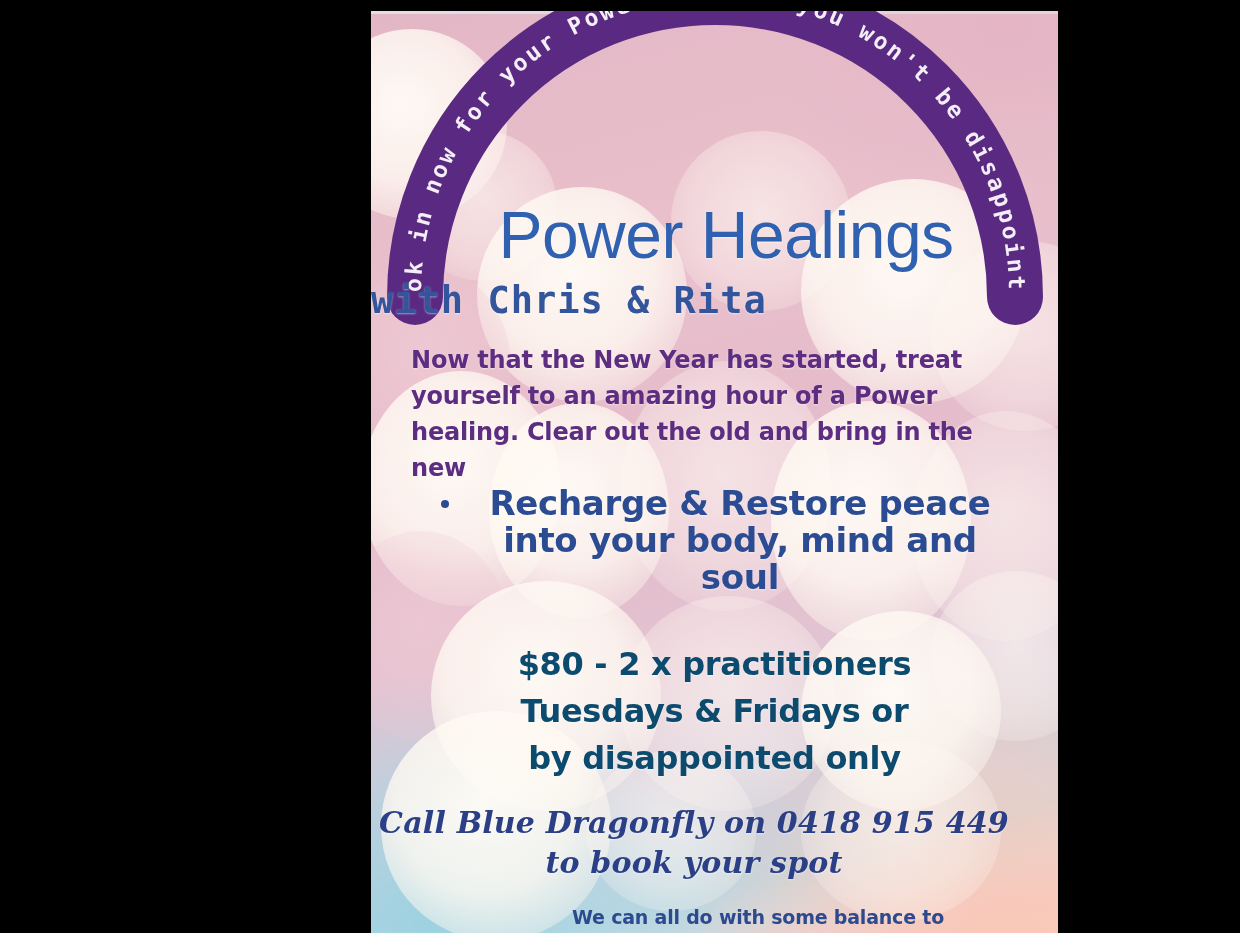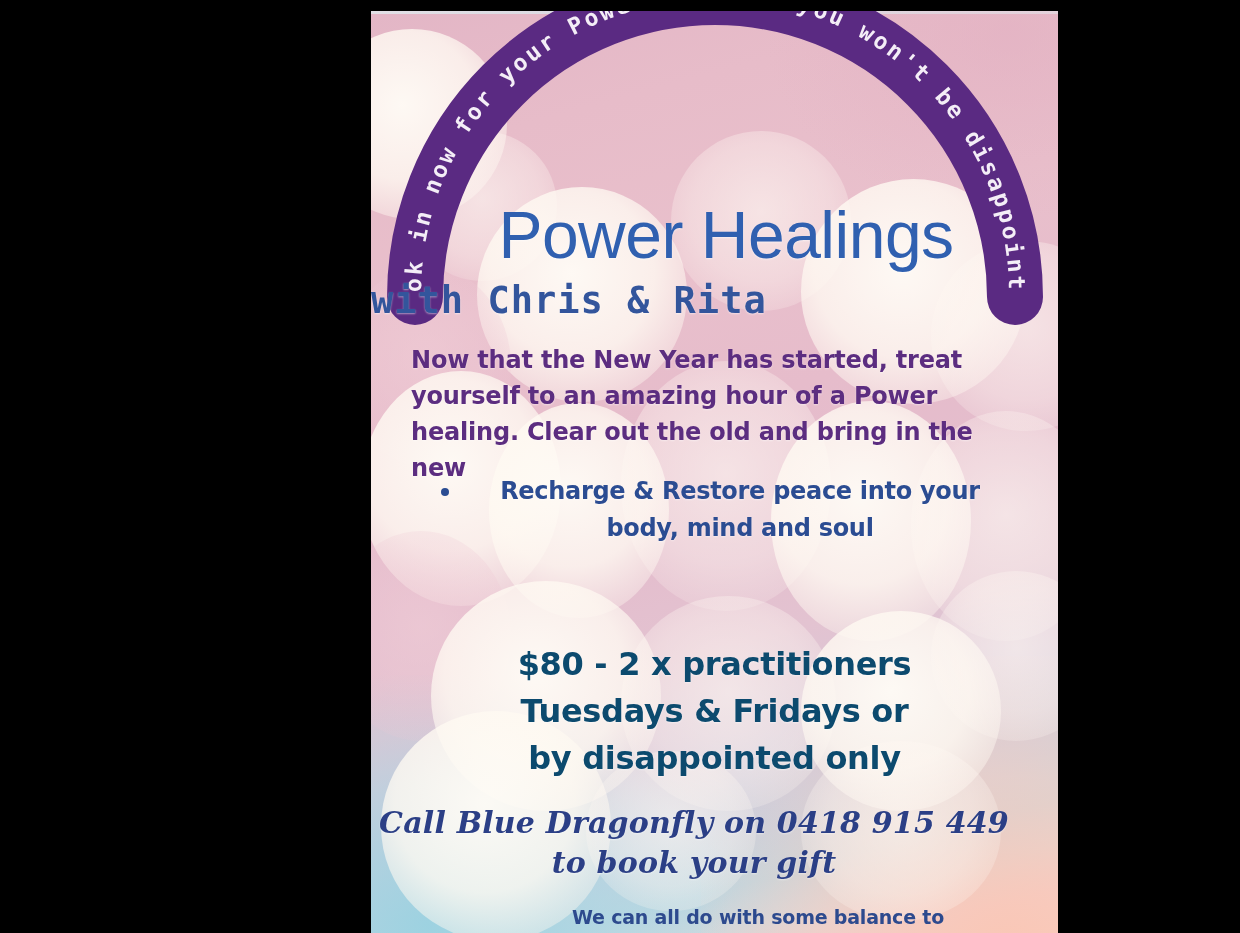--- a/index.html
+++ b/index.html
@@ -187,28 +187,29 @@
     top: 462px;
     width: 600px;
     margin: 0;
     padding: 0;
     list-style: none;
   }
   #benefits li {
     position: relative;
     text-align: center;
     font-family: "DejaVu Sans", sans-serif;
-    font-size: 24px;
+    font-size: 34px;
     font-weight: 700;
     line-height: 37px;
     color: #2b4c92;
     letter-spacing: -0.3px;
     margin-bottom: 1px;
     padding: 0 10px 0 56px;
     text-shadow: 0 1px 2px rgba(255,255,255,0.45);
+    margin-top: 12px;
   }
   #benefits li .dot {
     position: absolute;
     left: 24px;
     top: 15px;
     width: 8px;
     height: 8px;
     border-radius: 50%;
     background: #2b4c92;
   }
@@ -334,20 +335,20 @@
       </ul>
 
       <div id="pricing">
         <div>$80 - 2 x practitioners</div>
         <div>Tuesdays &amp; Fridays or</div>
         <div>by disappointed only</div>
       </div>
 
       <div id="contact">
         <div>Call Blue Dragonfly on 0418 915 449</div>
-        <div>to book your gift</div>
+        <div>to book your spot</div>
       </div>
 
       <div id="closing">We can all do with some balance to</div>
 
     </div>
   </div>
 </div>
 
 </body></html>

